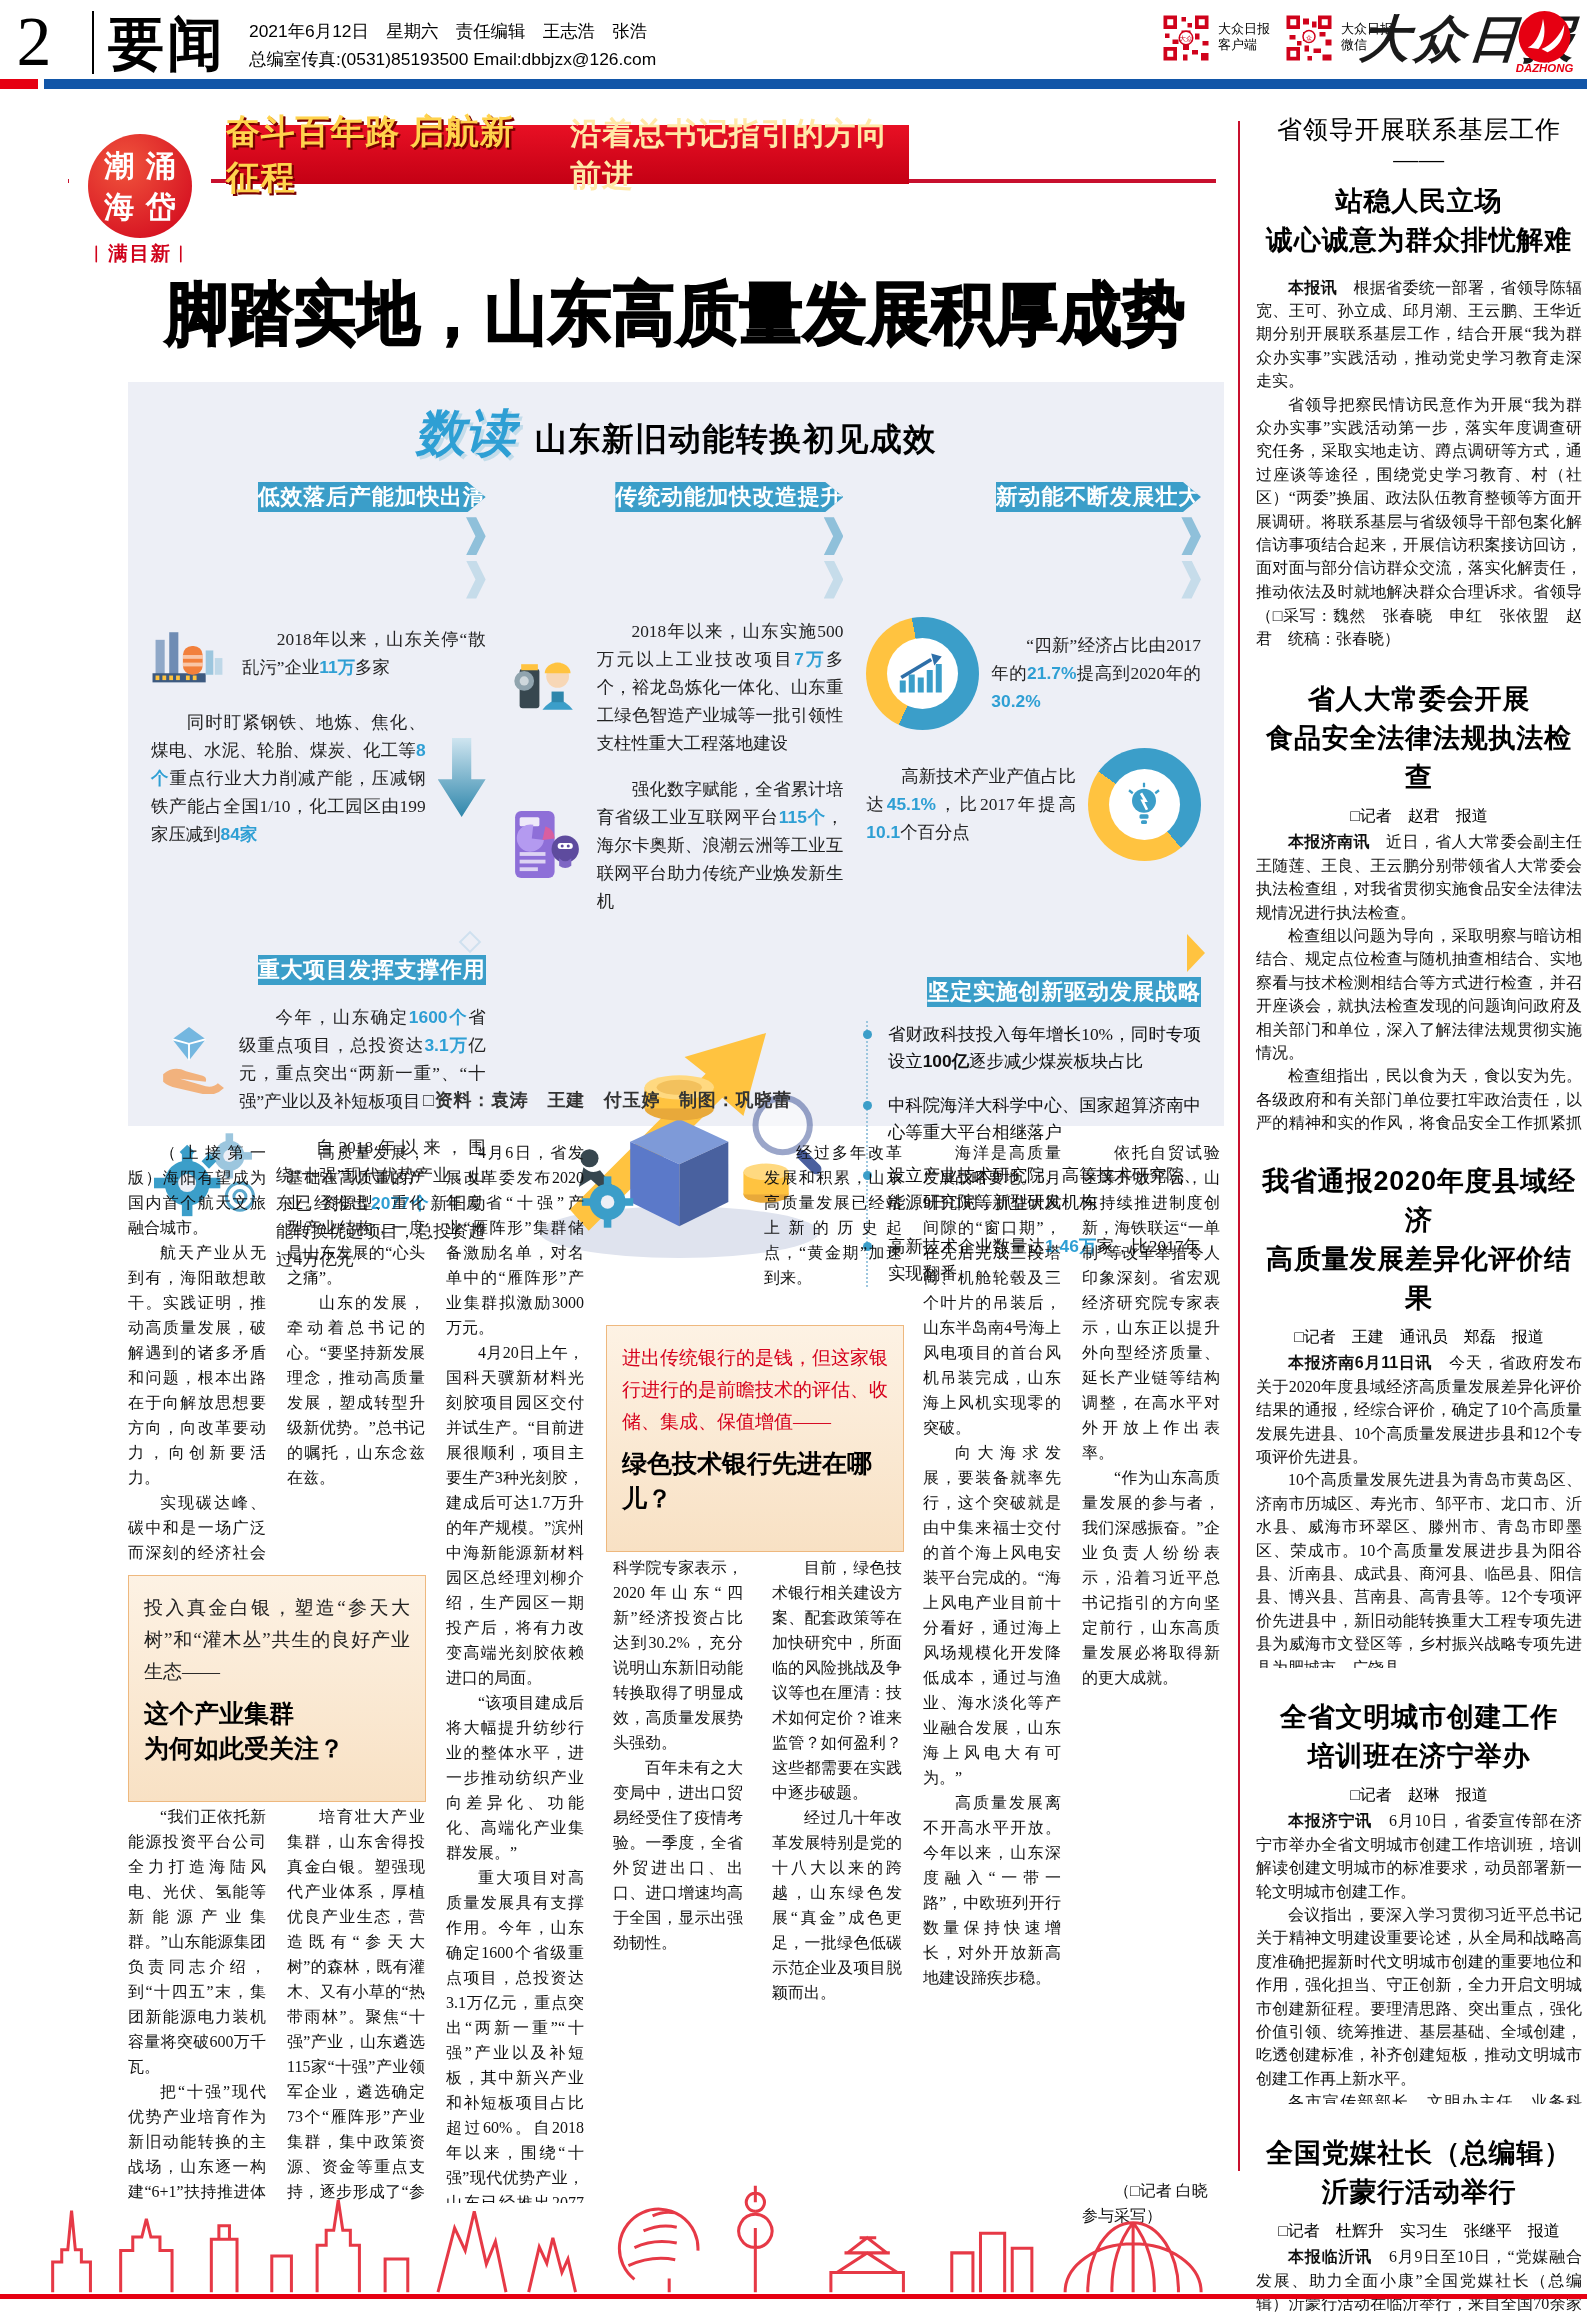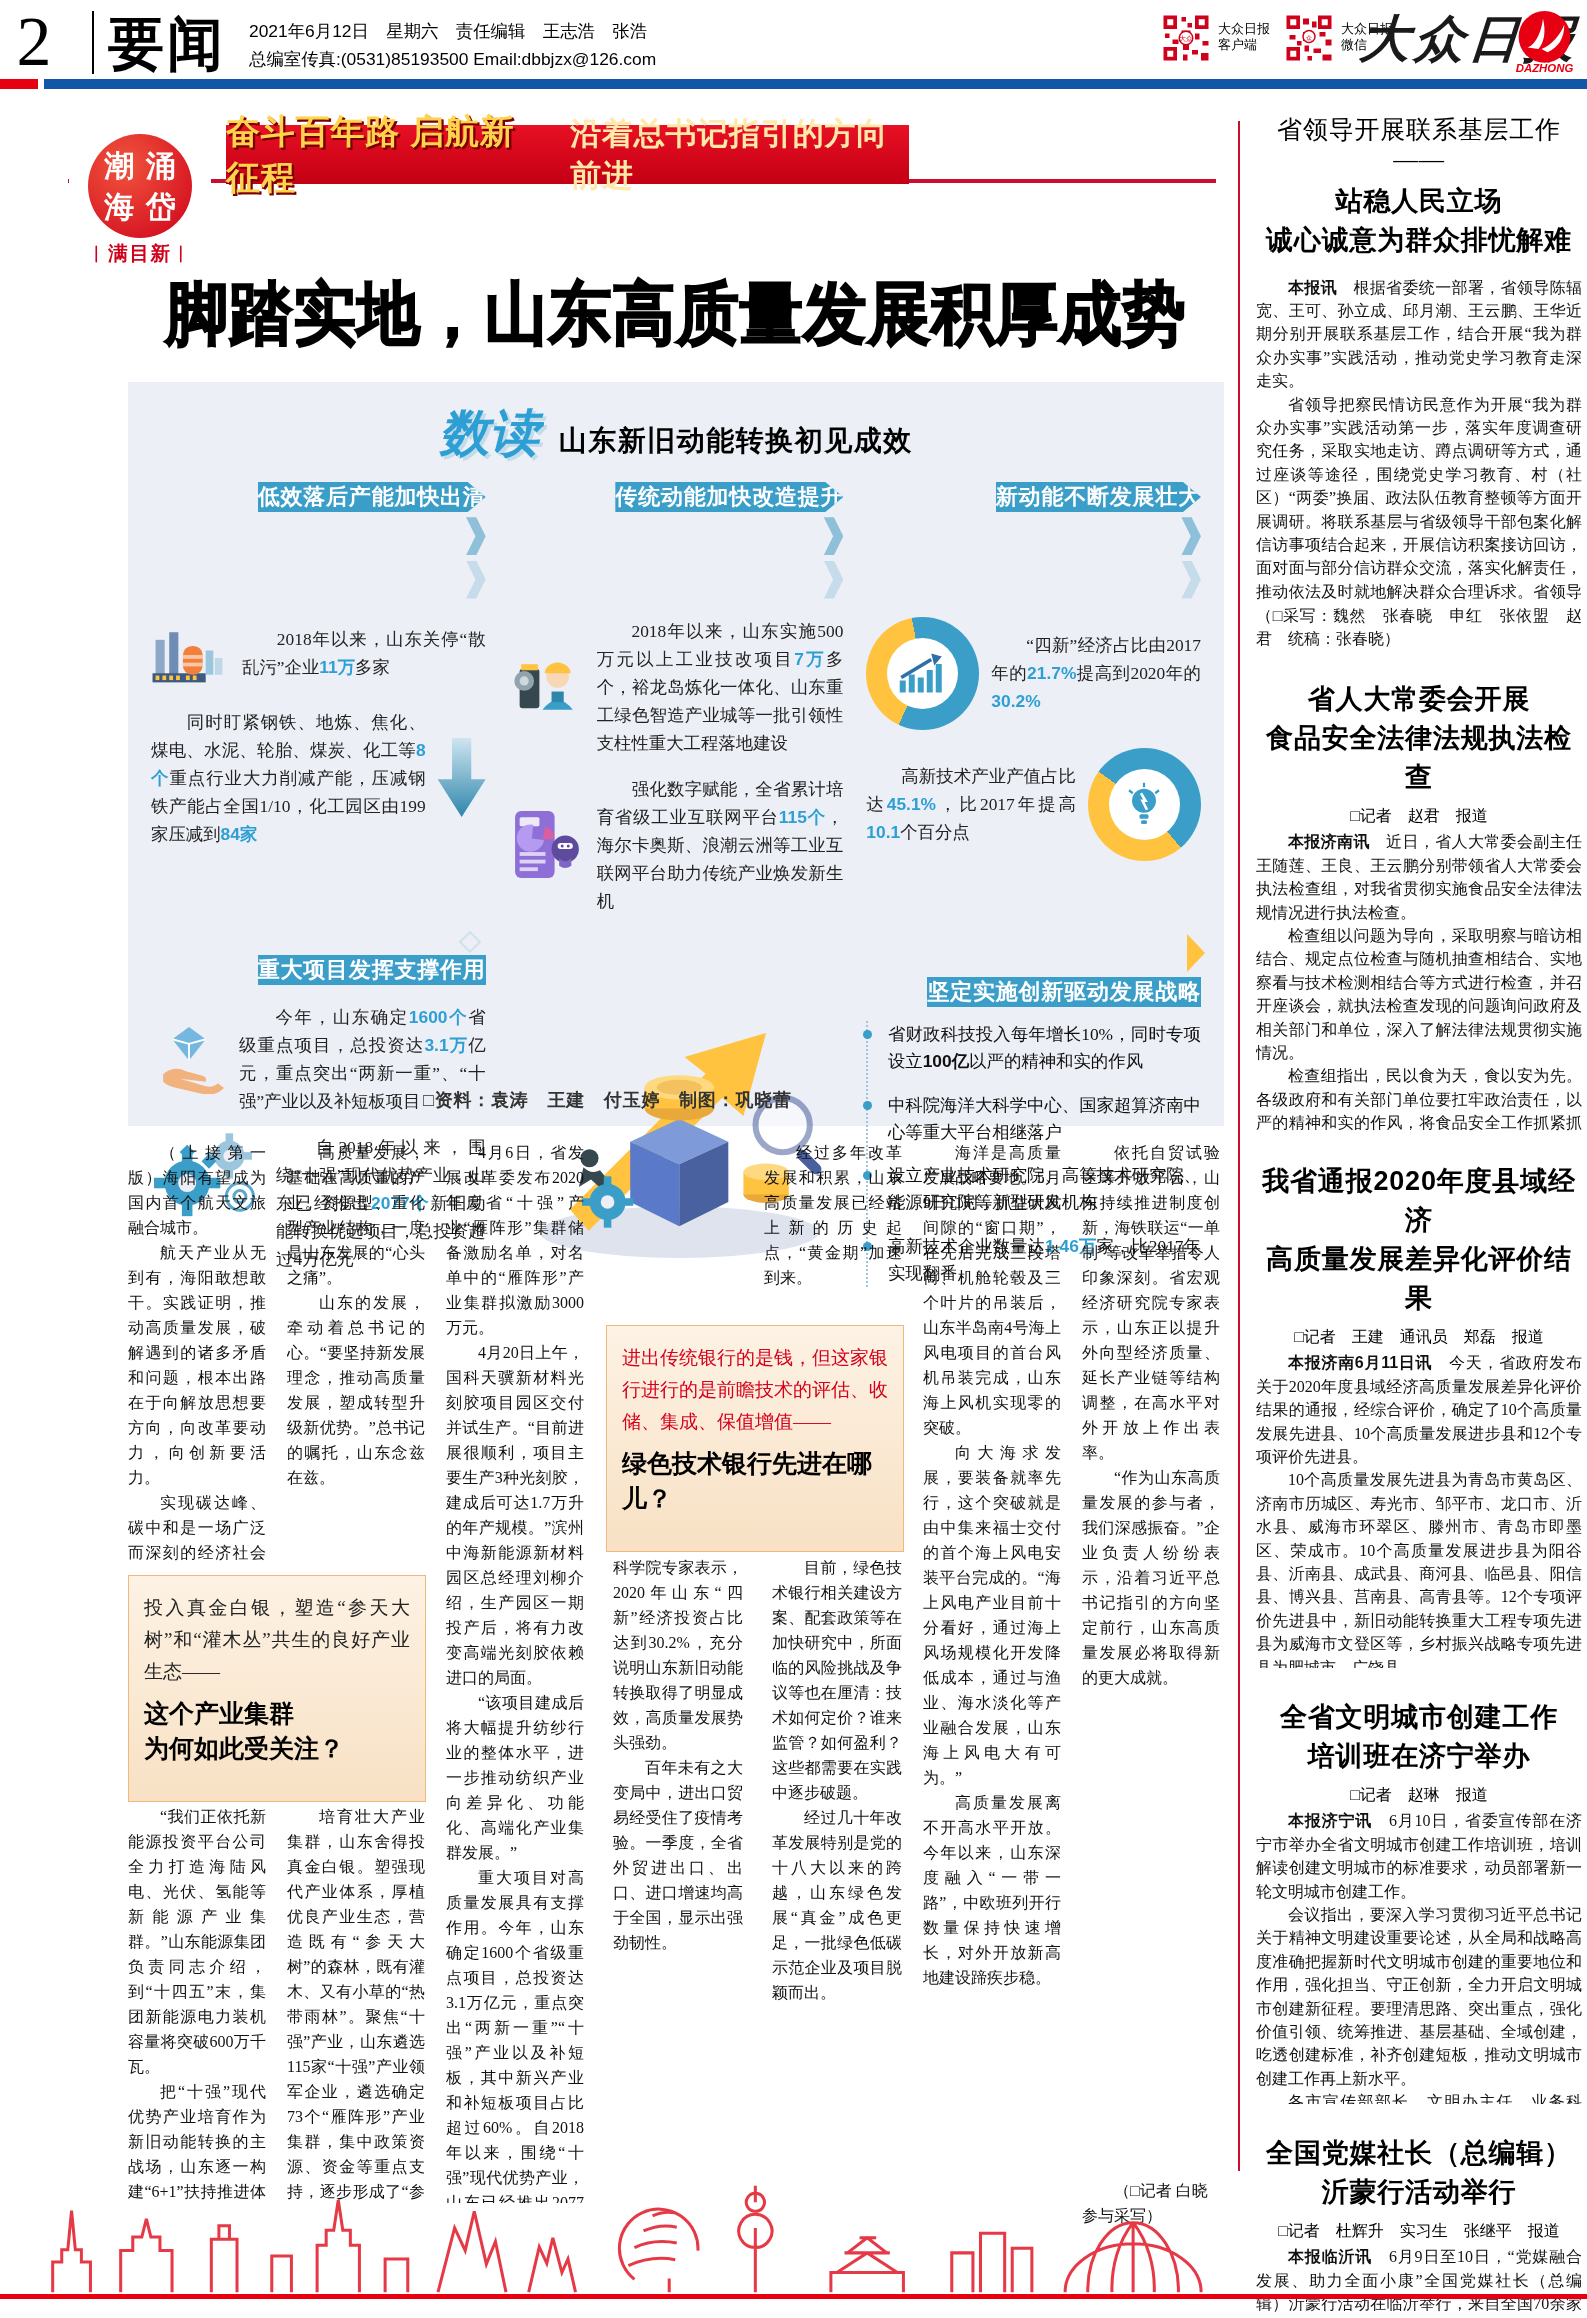--- a/index.html
+++ b/index.html
@@ -29,21 +29,21 @@
   .banner{position:relative;z-index:2;margin-left:98px;width:683px;height:59px;margin-top:27px;
           background:linear-gradient(180deg,#e81024,#c40014);display:flex;align-items:center;justify-content:center;gap:26px;}
   .banner .b1{font-family:"Liberation Sans",sans-serif;font-weight:900;font-size:34px;color:#ffd34d;text-shadow:1.5px 1.5px 0 #7a0000,2.3px 2.3px 0 #7a0000;letter-spacing:0.8px;}
   .banner .b2{font-family:"Liberation Serif",serif;font-weight:700;font-size:31px;color:#ffe9a8;letter-spacing:0.8px;}
   .headline{height:89px;display:flex;align-items:center;justify-content:center;}
   .headline h1{margin:0;font-family:"Liberation Sans",sans-serif;font-weight:900;font-size:63px;letter-spacing:0.8px;color:#000;-webkit-text-stroke:1.8px #000;transform:scaleY(1.08);white-space:nowrap;}
   
   .info{margin-top:24px;height:744px;background:#edeff6;box-sizing:border-box;padding:18px 23px;position:relative;}
   .ititle{display:flex;align-items:baseline;justify-content:center;gap:19.6px;margin-bottom:15px;}
   .shuzi{font-family:"Liberation Sans",sans-serif;font-style:italic;font-weight:900;font-size:50px;color:#2e9fd4;text-shadow:3px 3px 0 #c3dcea;}
-  .ititle h2{margin:0;font-family:"Liberation Sans",sans-serif;font-weight:900;font-size:28px;color:#000;letter-spacing:1.5px;}
+  .ititle h2{margin:0;font-family:"Liberation Sans",sans-serif;font-weight:900;font-size:32px;color:#000;letter-spacing:1.5px;}
   .igrid{display:grid;grid-template-columns:repeat(3,1fr);column-gap:23px;}
   .bannerline{display:flex;align-items:flex-end;gap:5.3px;flex-direction:column;}
   .bl{flex:1;height:38px;background:#3b9ec9;color:#fff;font-family:"Liberation Sans",sans-serif;font-weight:800;font-size:22px;display:flex;align-items:center;justify-content:center;letter-spacing:0.8px;clip-path:polygon(0 0,calc(100% - 18px) 0,100% 50%,calc(100% - 18px) 100%,0 100%);}
   .chev{width:19.6px;height:38px;clip-path:polygon(0 0,52% 0,100% 50%,52% 100%,0 100%,48% 50%);}
   .c1{background:#8fc0da;}.c2{background:#c6dcea;}
   .irow{display:flex;gap:12px;align-items:center;margin-top:18px;}
   .itext{font-size:17.4px;line-height:28px;text-align:justify;color:#222;}
   .itext .ind{display:inline-block;width:2em;}
   .hl-blue{color:#2e9fd4;font-weight:bold;font-family:"Liberation Sans",sans-serif;}
   .hl-dark{font-weight:900;font-family:"Liberation Sans",sans-serif;}
@@ -412,21 +412,21 @@
               </g>
           </svg>
         </div>
 
         <div>
           <div class="bannerline">
             <span class="tri-y"></span>
             <div class="bl" style="clip-path:none;">坚定实施创新驱动发展战略</div>
           </div>
           <div class="slist">
-            <div class="s-item"><span>省财政科技投入每年增长10%，同时专项设立</span><span class="hl-dark">100亿</span><span>以严的精神和实的作风</span></div>
+            <div class="s-item"><span>省财政科技投入每年增长10%，同时专项设立</span><span class="hl-dark">100亿</span><span>逐步减少煤炭板块占比</span></div>
             <div class="s-item"><span>中科院海洋大科学中心、国家超算济南中心等重大平台相继落户</span></div>
             <div class="s-item"><span>设立产业技术研究院、高等技术研究院、能源研究院等新型研发机构</span></div>
             <div class="s-item"><span>高新技术企业数量达</span><span class="hl-blue">1.46万</span><span>家，比2017年实现翻番</span></div>
           </div>
         </div>
       </div>
 
       <div class="icredit">□资料：袁涛　王建　付玉婷　制图：巩晓蕾</div>
     </div>
 

